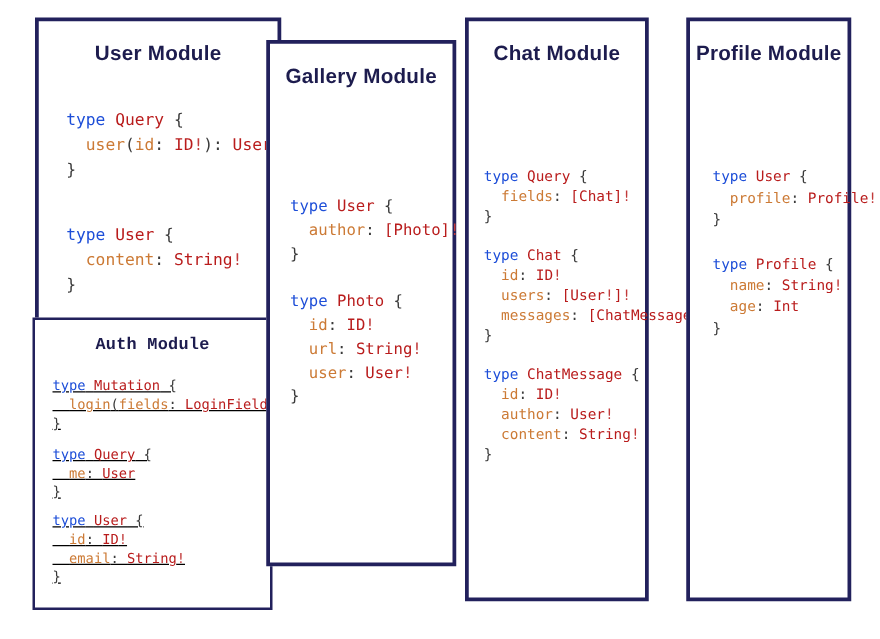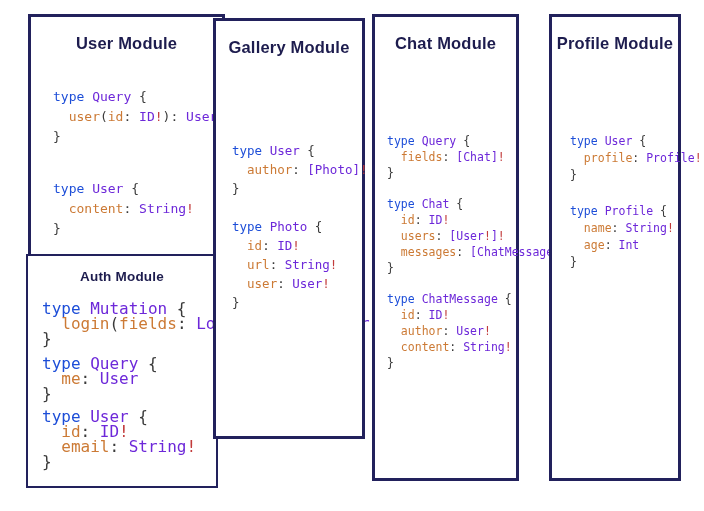--- a/index.html
+++ b/index.html
@@ -10,54 +10,54 @@
     font-family:"Liberation Sans",sans-serif;
     overflow:hidden;
   }
   .panel{
     position:absolute;
     box-sizing:border-box;
     background:#ffffff;
     border:3px solid #22215c;
   }
   .panel-user   {left:8px;  top:14px; width:197px; height:368px;margin-left:20px;}
-  .panel-gallery{left:213px;top:18px; width:152px; height:421px;}
+  .panel-gallery{left:213px;top:32px; width:152px; height:421px;}
   .panel-chat   {left:372px;top:14px; width:147px; height:467px;}
   .panel-profile{left:549px;top:14px; width:132px; height:467px;}
   .panel-auth{
     position:absolute;
     left:-5px; top:237px; width:192px; height:234px;
     border-width:2px;
   }
   .module-title{
     position:absolute;
     left:0; right:0;
     margin:0;
     text-align:center;
     font-weight:700;
     color:#1d1c4e;
     letter-spacing:0.2px;
   }
   .title-lg{top:17px;font-size:16.5px;}
-  .title-sm{top:13px;font-size:13.5px;}
+  .title-sm{top:13px;font-size:13.5px;font-family:Liberation Mono, monospace;}
   .code{
     position:absolute;
     margin:0;
     font-family:"DejaVu Sans Mono","Liberation Mono",monospace;
     white-space:pre;
   }
   .code div{white-space:pre;}
   .code-md{font-size:13px;  line-height:20px;}
   .code-g {font-size:12.5px;line-height:19px;}
   .code-c {font-size:11.5px;line-height:16px;}
   .code-p {font-size:11.5px;line-height:17px;}
-  .code-xs{font-size:16px;  line-height:15px;}
+  .code-xs{font-size:11px;  line-height:15px;text-decoration:underline;}
   
   .k{color:#1d4ed8;}  
-  .t{color:#6d28d9;}  
+  .t{color:#b91c1c;}  
   .f{color:#cc7a35;}  
   .p{color:#3a3a3a;}  
   .b{color:#c23b3b;}  
 </style>
 </head>
 <body>
 
 <div class="canvas">
 
   <section class="panel panel-user">

